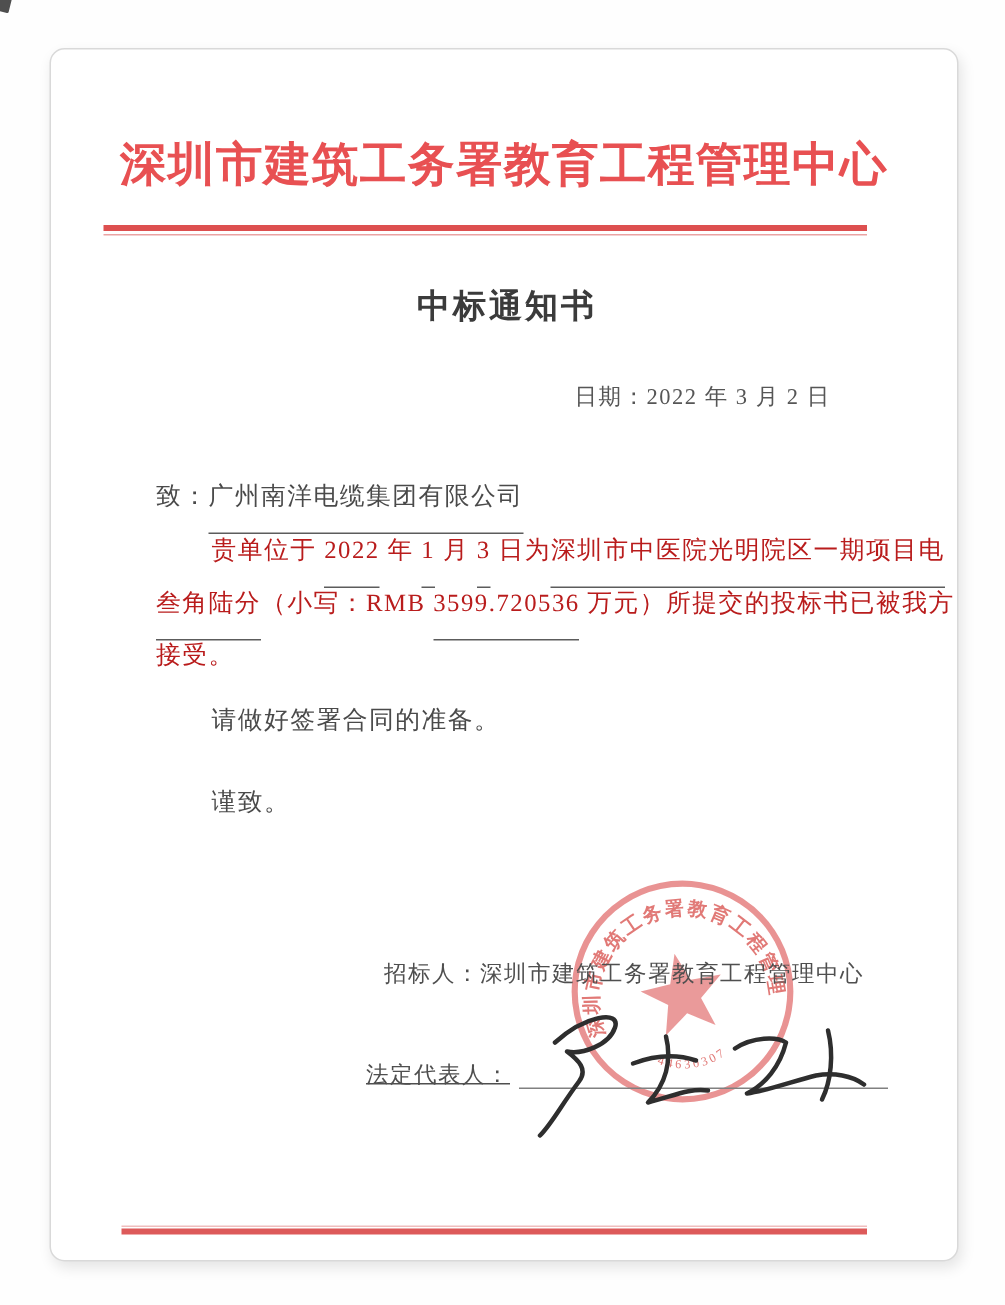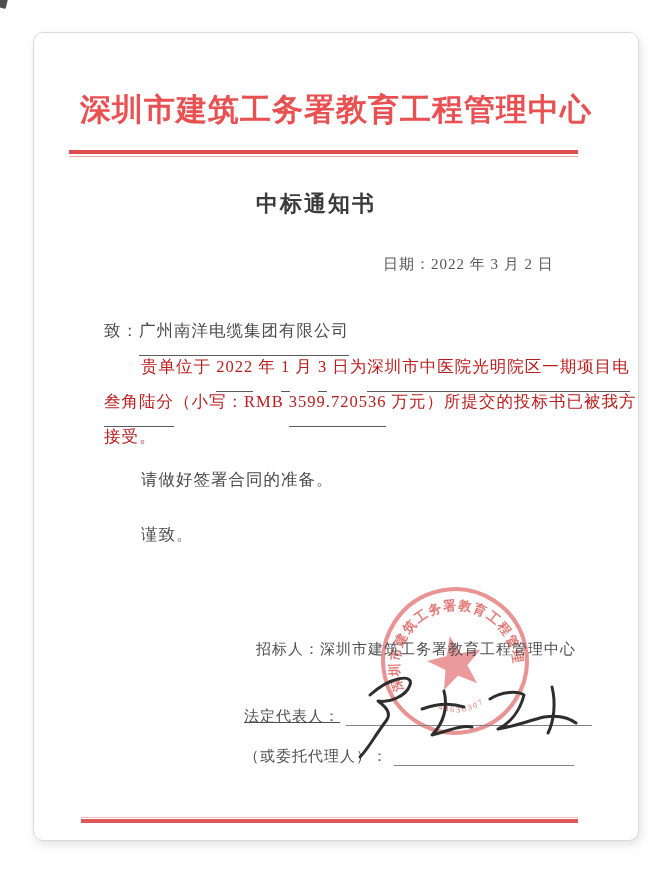--- a/index.html
+++ b/index.html
@@ -27,21 +27,21 @@
     text-align:center;
     font-size:31px;font-weight:bold;letter-spacing:1px;
     color:#e85052;
     font-family:"Liberation Serif","DejaVu Serif",serif;
   }
   .rule-top{position:absolute;top:117px;left:35px;width:509px;}
   .rule-top .thick{height:4px;background:#dd4f4f;}
   .rule-top .thin{height:1px;background:#eaa3a3;margin-top:2px;}
   
   .doc-title{
-    position:absolute;top:156px;left:222px;
+    position:absolute;top:156px;left:244px;
     font-size:22px;font-weight:bold;letter-spacing:2px;color:#3b3b3b;
     font-family:"Liberation Sans","DejaVu Sans",sans-serif;
     white-space:nowrap;
     text-align:center;
   }
   .date-line{
     position:absolute;top:222px;left:349px;
     font-size:15px;letter-spacing:1px;color:#565656;white-space:nowrap;
   }
   
@@ -133,21 +133,20 @@
         <text class="seal-serial">
           <textPath href="#serialArc" startOffset="18%">44630307</textPath>
         </text>
       </svg>
     </div>
 
     <div class="bidder-line"><span>招标人：</span><span>深圳市建筑工务署教育工程管理中心</span></div>
 
     <div class="legal-line"><span>法定代表人：</span><span class="blank-line blank-legal"></span></div>
 
-    <div class="agent-line"><span>（或委托代理人）：</span><span class="blank-line blank-agent"></span></div>
 
     <svg class="signature" viewBox="0 0 240 100">
       <g fill="none" stroke="#2e2e2e" stroke-width="3" stroke-linecap="round" stroke-linejoin="round">
         <path d="M18,30 C 38,12 62,8 58,20 C 54,32 36,38 26,36 C 34,42 40,48 34,56 C 22,72 16,84 8,92"></path>
         <path d="M70,44 C 86,38 100,38 112,42"></path>
         <path d="M92,26 C 96,42 92,58 80,70 C 96,66 108,60 120,62"></path>
         <path d="M138,34 C 150,26 166,26 172,30 C 168,46 158,58 146,64 C 160,62 176,56 192,52 C 204,50 216,52 224,58"></path>
         <path d="M200,22 C 204,38 202,56 196,68"></path>
       </g>
     </svg>

